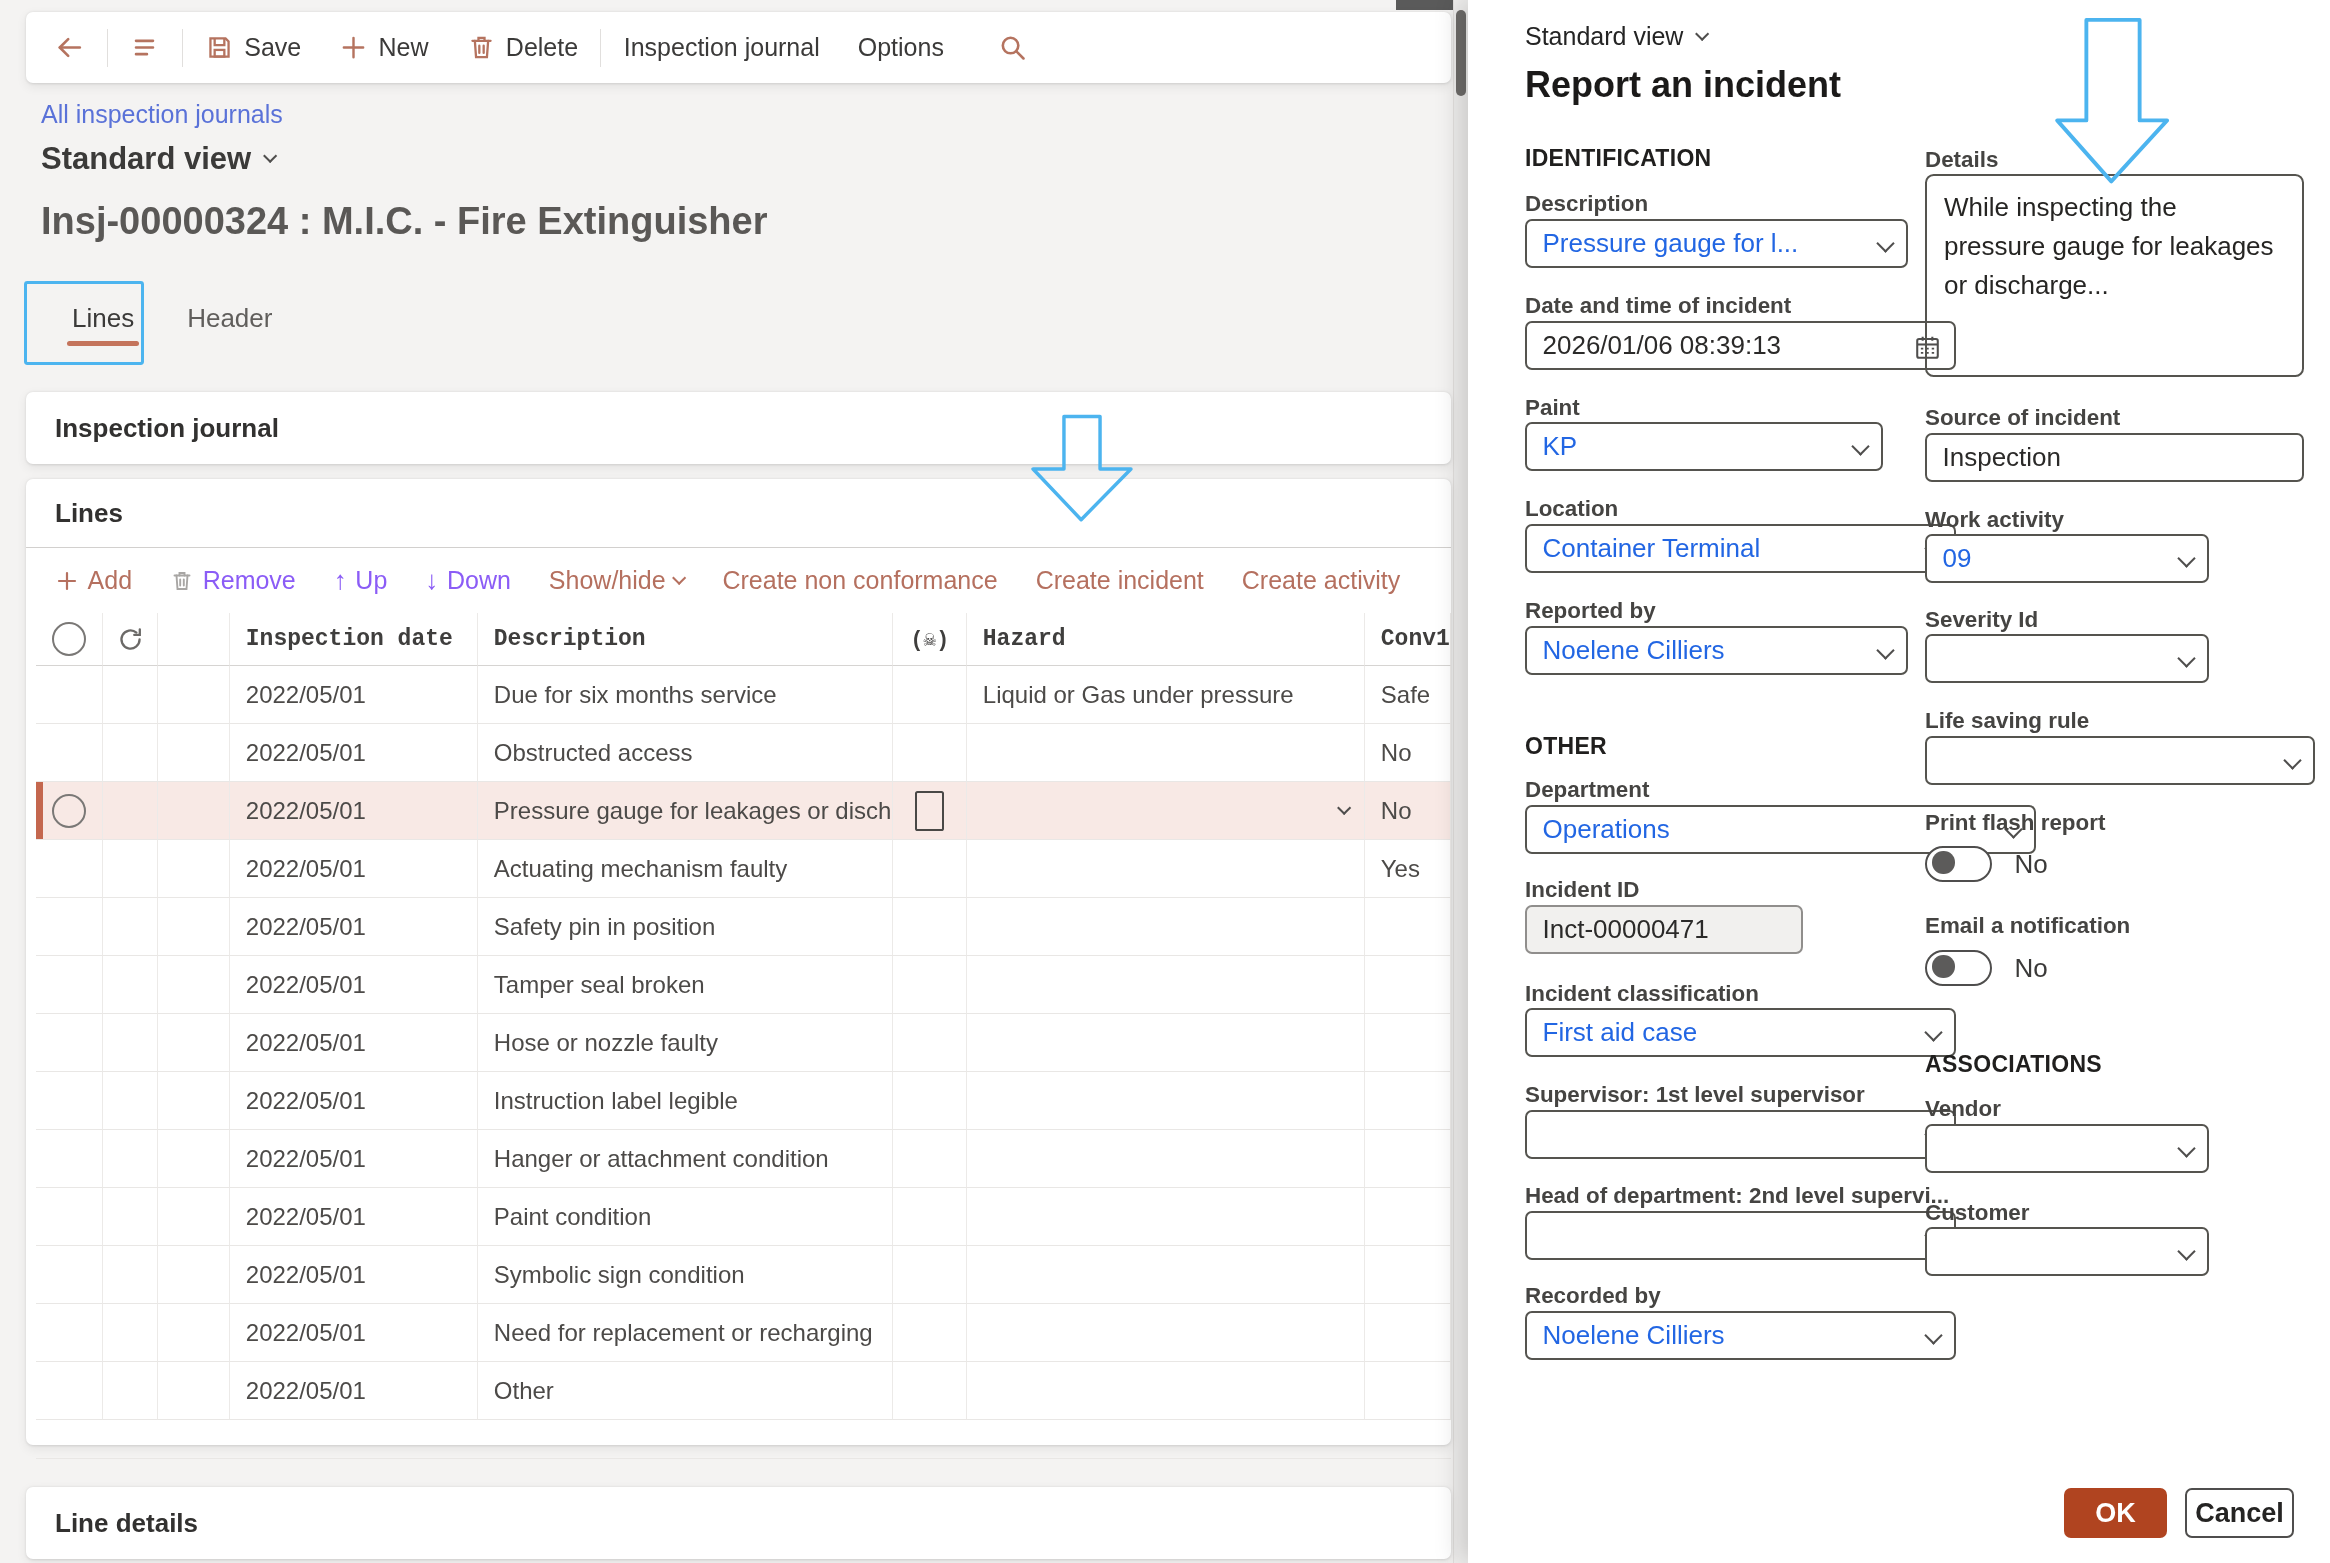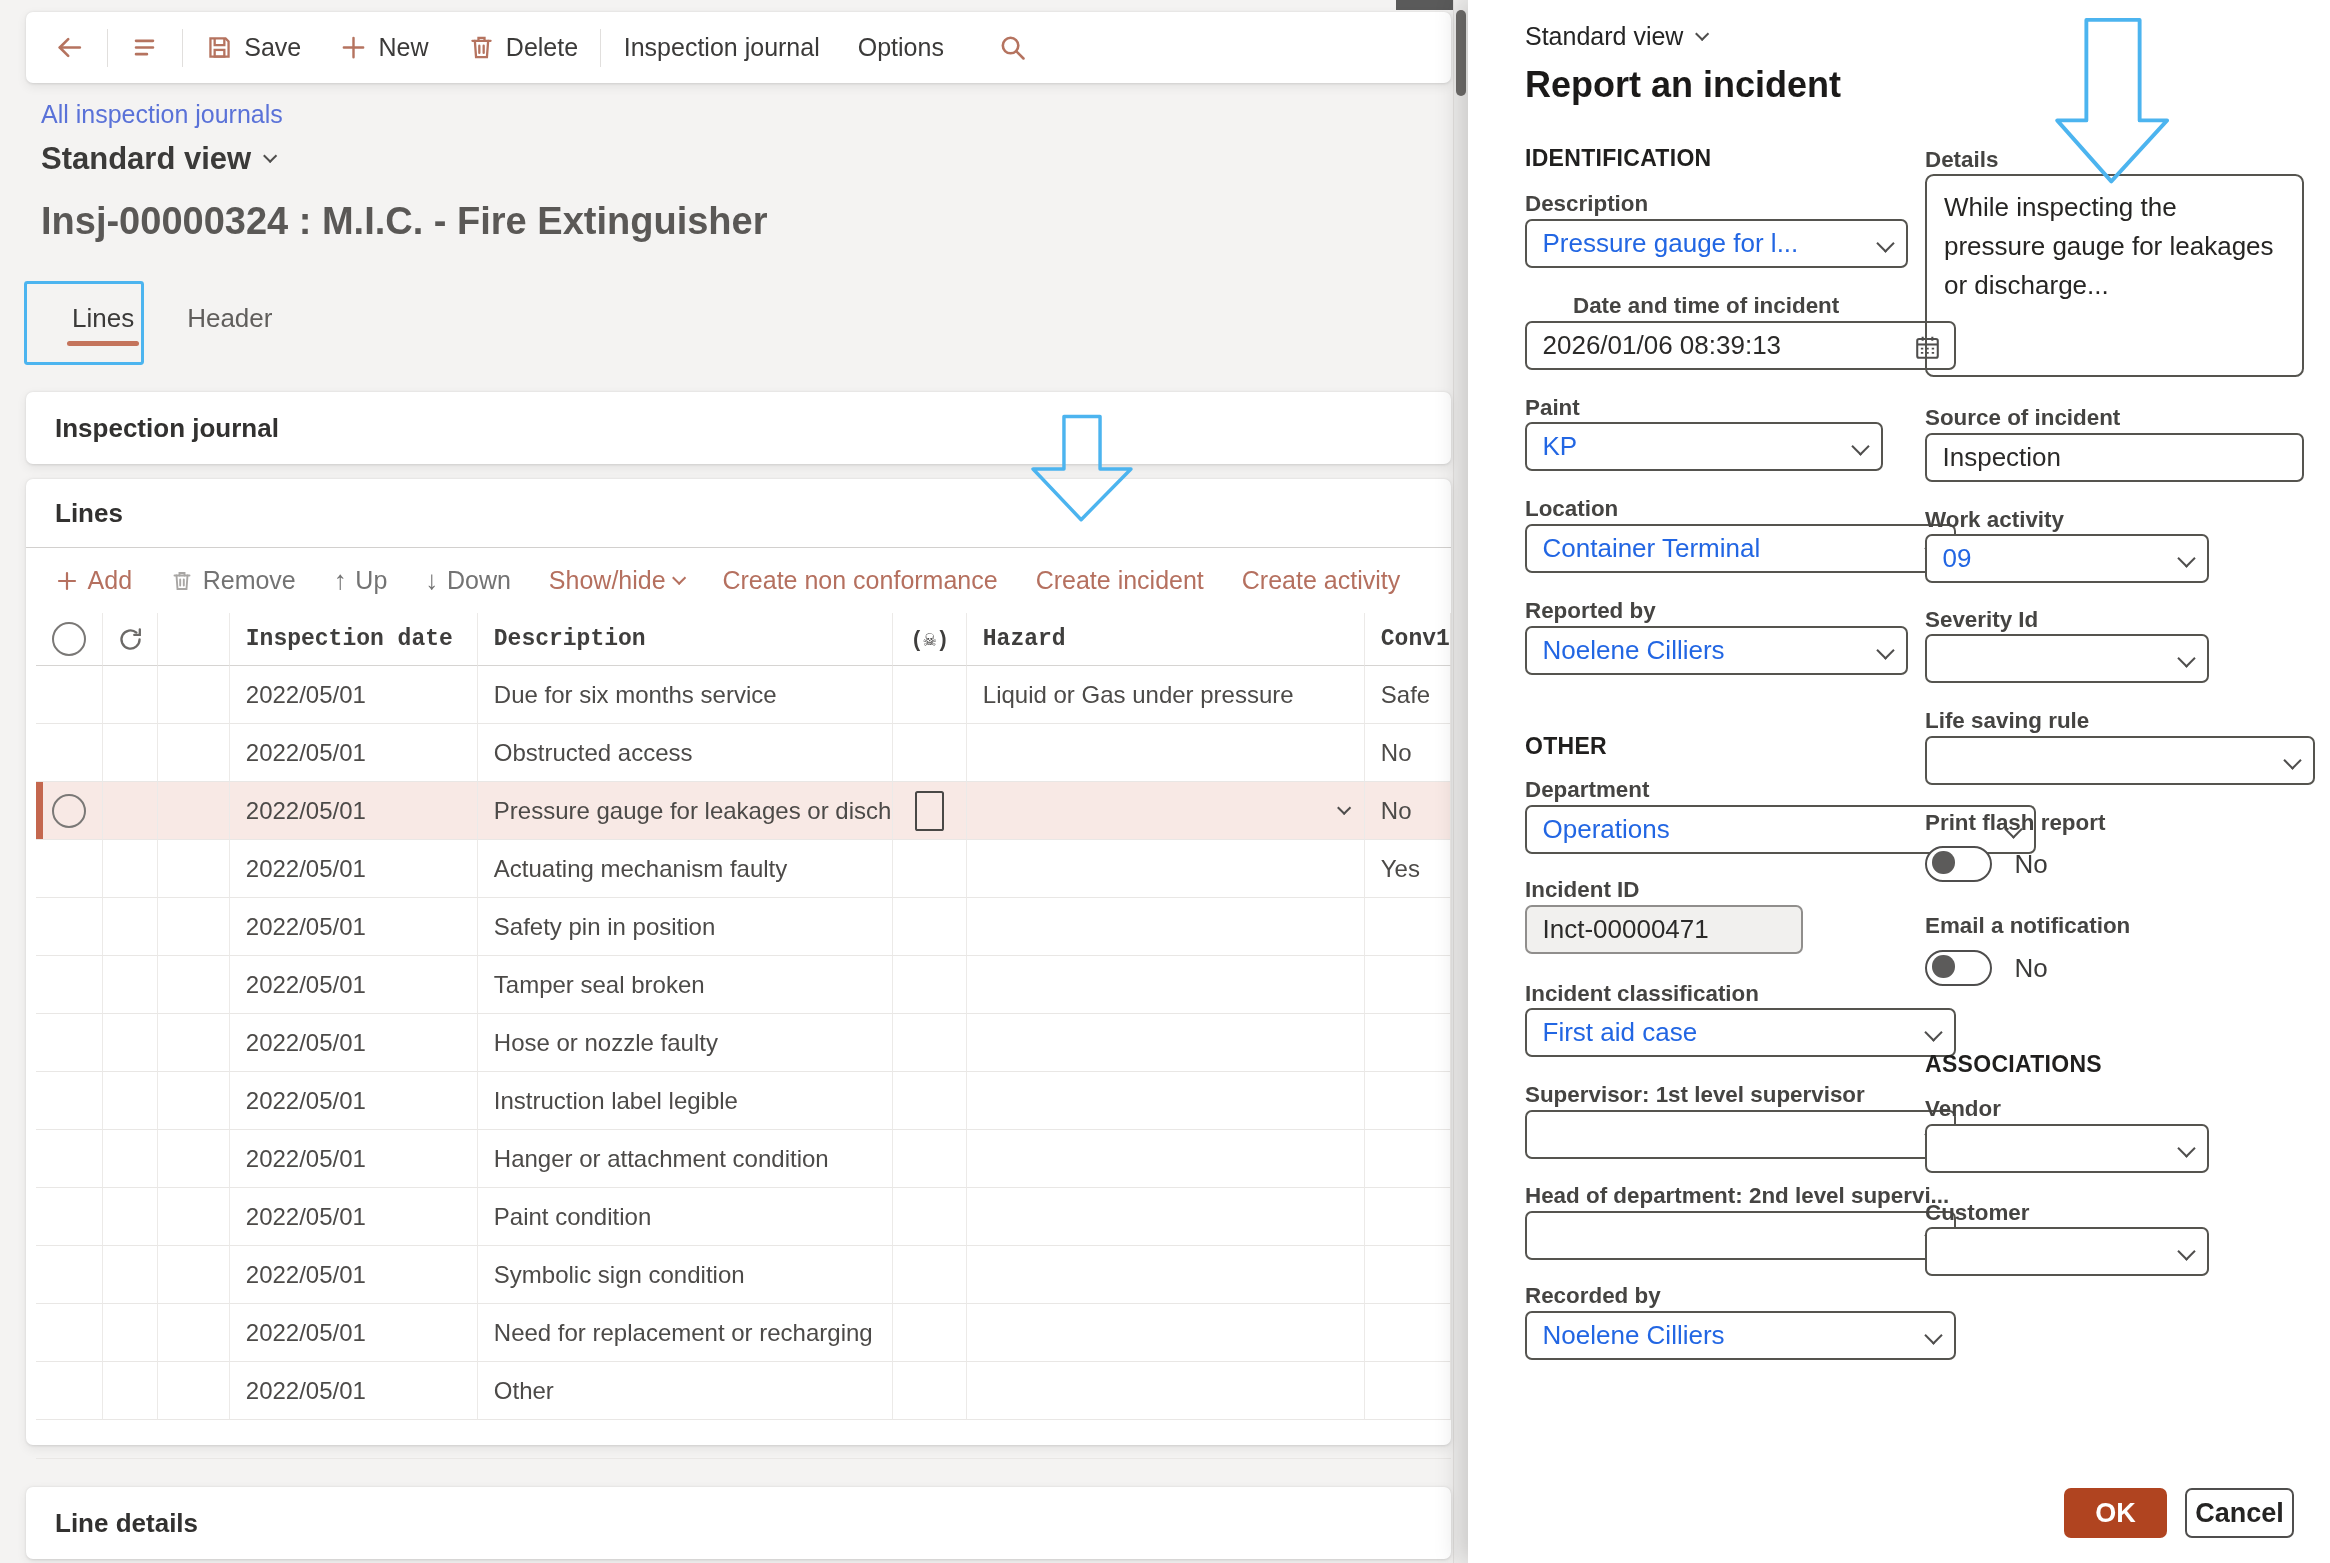--- a/index.html
+++ b/index.html
@@ -21,21 +21,21 @@
   .tabs{left:72px;top:303px;display:flex;gap:53px;font-size:26px;}
   .tab{color:#3b3a39;position:relative;padding-bottom:12px;}
   .tab.inactive{color:#605e5c;}
   .tab.active::after{content:"";position:absolute;left:-5.2px;right:-5.2px;bottom:0;height:5.2px;border-radius:2.6px;background:#c4745c;}
   .sketchrect{left:24px;top:281px;width:114px;height:78px;border:3px solid #4cb4ef;border-radius:3.4px;}
   
   .sechead{font-size:26px;font-weight:700;color:#323130;}
   
   .ltb{display:flex;align-items:center;gap:38px;height:65px;padding-left:29px;font-size:25px;}
   .cmd{display:flex;align-items:center;gap:8.6px;color:#b5705f;white-space:nowrap;}
-  .cmd.dis{color:#737373;}
+  .cmd.dis{color:#8b5cf6;}
   
   .gridwrap{position:absolute;left:10.3px;right:0;top:134px;}
   .grow{display:grid;grid-template-columns:67px 55px 72px 248px 415px 74px 398px 1fr;height:58px;position:relative;}
   .ghead{height:53px;}
   .gc{border-right:0.9px solid #eceae8;border-bottom:0.9px solid #e9e7e5;display:flex;align-items:center;padding:0 15.5px;font-size:24px;color:#4c4a48;white-space:nowrap;overflow:hidden;box-sizing:border-box;}
   .gc.cen{justify-content:center;padding:0;}
   .ghead .gc{border-bottom:0.9px solid #d6d4d2;font-weight:600;color:#3f3e3d;font-size:23px;font-family:Liberation Mono, monospace;}
   .grow.sel .gc{background:#f8e9e5;}
   .grow.sel::before{content:"";position:absolute;left:0;top:0;bottom:0.9px;width:6.9px;background:#c4674e;z-index:2;}
   .circ{width:34px;height:34px;border:2.6px solid #7a7876;border-radius:50%;background:transparent;box-sizing:border-box;}
@@ -368,21 +368,21 @@
   <div class="abs" style="left:57px;top:64px;font-size:36px;font-weight:700;color:#1b1a19;">Report an incident</div>
 
   <div class="psect" style="left:57px;top:145px;">IDENTIFICATION</div>
 
   <div class="plbl" style="left:57px;top:191px;">Description</div>
   <div class="pfield" style="left:57px;top:219px;width:383px;">
     <span class="vblue">Pressure gauge for l...</span>
     <span class="chev fchev"></span>
   </div>
 
-  <div class="plbl" style="left:57px;top:293px;margin-left:48px;">Date and time of incident</div>
+  <div class="plbl" style="left:57px;top:293px;">Date and time of incident</div>
   <div class="pfield plain" style="left:57px;top:321px;width:431px;">
     <span class="vdark">2026/01/06 08:39:13</span>
     <svg class="abs" style="right:12px;top:9.5px;" width="29" height="29" viewBox="0 0 24 24" fill="none" stroke="#4f4e4d" stroke-width="1.7">
         <rect x="3.5" y="5" width="17" height="15.5" rx="1.5"></rect>
         <path d="M3.5 9.5h17"></path>
         <path d="M8 3v3.5M16 3v3.5"></path>
         <path d="M6.5 13h2M11 13h2M15.5 13h2M6.5 16.5h2M11 16.5h2M15.5 16.5h2" stroke-width="1.4"></path>
       </svg>
   </div>
 

